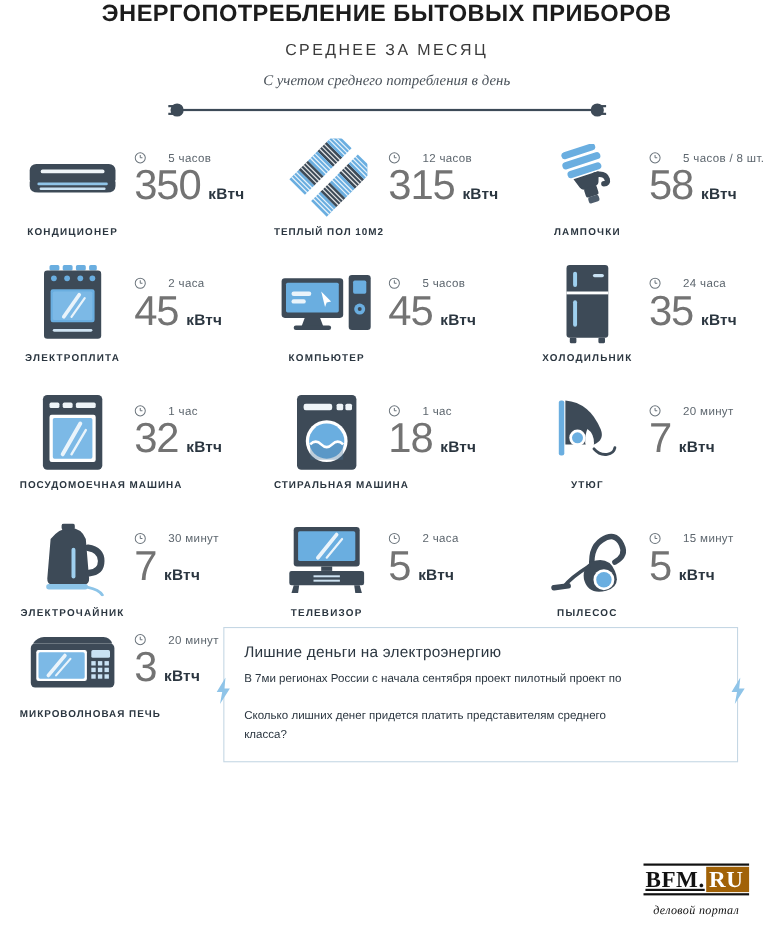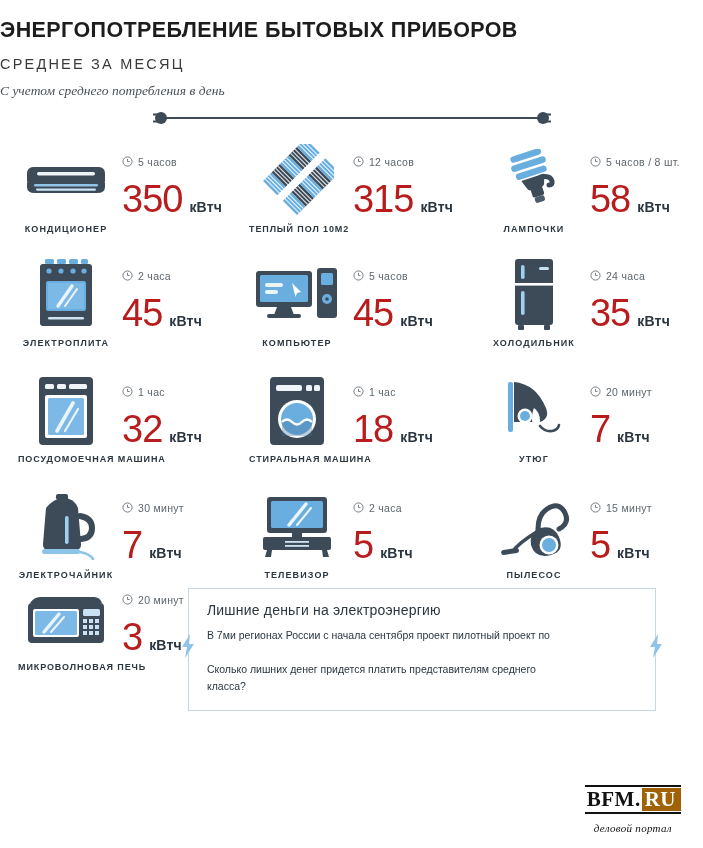--- a/index.html
+++ b/index.html
@@ -7,21 +7,21 @@
   body {
     width: 703px;
     height: 848px;
     background: #ffffff;
     font-family: "Liberation Sans", sans-serif;
     color: #2f3b45;
     overflow: hidden;
   }
 
   
-  .header { padding-top: 18px; text-align: left; }
+  .header { text-align: center; }
   .title {
     font-size: 21.5px;
     font-weight: bold;
     letter-spacing: 0.4px;
     color: #1c1c1c;
     margin: 0;
     line-height: 1.2;
   }
   .subtitle {
     font-size: 14.5px;
@@ -90,40 +90,39 @@
   }
   .dev-label.wide { letter-spacing: 0.9px; }
 
   .val-col {
     padding-top: 12px;
     padding-left: 8px;
   }
   .dur {
     display: flex;
     align-items: center;
-    gap: 5px;
+    gap: 20px;
     font-size: 10.5px;
     color: #5d666e;
     letter-spacing: 0.3px;
     white-space: nowrap;
   }
   .clock { display: block; }
   .amount {
     display: flex;
     align-items: baseline;
     gap: 7px;
     margin-top: -2px;
   }
   .num {
     font-size: 38px;
-    color: #b91c1c;
+    color: #737373;
     font-weight: normal;
     letter-spacing: -1px;
     line-height: 1.15;
-    margin-top: 12px;
   }
   .unit {
     font-size: 14px;
     font-weight: bold;
     color: #2b3640;
     letter-spacing: 0.2px;
   }
 
   
   .bottom-row {
@@ -176,20 +175,21 @@
     padding: 1px 0;
   }
   .logo-bfm {
     font-family: "Liberation Serif", serif;
     font-weight: bold;
     font-size: 21px;
     color: #111;
     letter-spacing: 0.5px;
     line-height: 1;
     padding: 1px 1px 1px 2px;
+    text-decoration: underline;
   }
   .logo-ru {
     font-family: "Liberation Serif", serif;
     font-weight: bold;
     font-size: 21px;
     color: #fff;
     background: #a16207;
     letter-spacing: 0.5px;
     line-height: 1;
     padding: 1px 5px 1px 3px;

